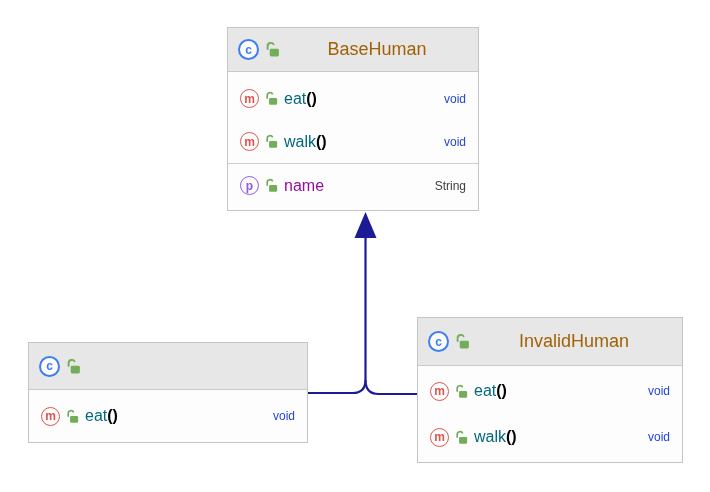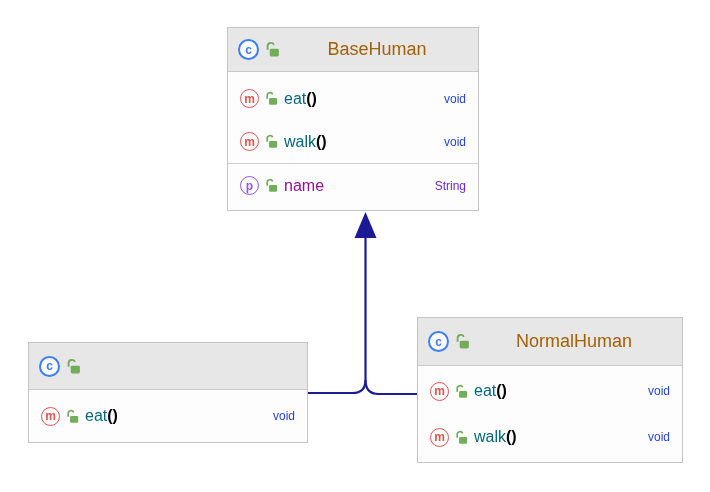--- a/index.html
+++ b/index.html
@@ -39,21 +39,21 @@
   .ring-class{border:2px solid #3e7ef0;color:#3e7ef0;width:21px;height:21px;}
   .ring-method{border:1.7px solid #dd5650;color:#dd5650;}
   .ring-prop{border:1.7px solid #8e5be8;color:#8e5be8;}
   .lock{flex:0 0 auto;display:inline-flex;}
   
   .n-method{color:#03687e;text-align:right;}
   .n-prop{color:#951099;}
   .parens{color:#000000;font-weight:700;}
   .m-type{margin-left:auto;font-size:12px;}
   .t-key{color:#2545d6;}
-  .t-plain{color:#6d28d9;}
+  .t-plain{color:#404040;}
   
   #node-base{left:227px;top:27px;width:252px;height:184px;}
   #node-base .uml-header{height:44px;}
   #node-base .uml-body{padding-top:5px;}
   #node-base .uml-row{height:43px;}
   #node-normal{left:28px;top:342px;width:280px;height:101px;}
   #node-normal .uml-header{height:47px;}
   #node-normal .uml-row{height:52px;}
   #node-invalid{left:417px;top:317px;width:266px;height:146px;}
   #node-invalid .uml-header{height:48px;}
@@ -148,21 +148,21 @@
 
   <div class="uml-class" id="node-invalid">
     <div class="uml-header">
       <span class="ring-icon ring-class">c</span>
       <span class="lock">
         <svg width="17" height="17" viewBox="0 0 16 16">
           <path d="M3.4 8.2 L3.4 5.1 A3.1 3.1 0 0 1 9.3 3.6" fill="none" stroke="#73ad5a" stroke-width="1.8"></path>
           <rect x="5.4" y="7.4" width="8.6" height="7.2" rx="1.4" fill="#73ad5a"></rect>
         </svg>
       </span>
-      <span class="uml-title">NormalHuman</span>
+      <span class="uml-title">InvalidHuman</span>
     </div>
     <div class="uml-body">
       <div class="uml-row">
         <span class="ring-icon ring-method">m</span>
         <span class="lock">
           <svg width="15" height="15" viewBox="0 0 16 16">
             <path d="M3.4 8.2 L3.4 5.1 A3.1 3.1 0 0 1 9.3 3.6" fill="none" stroke="#73ad5a" stroke-width="1.8"></path>
             <rect x="5.4" y="7.4" width="8.6" height="7.2" rx="1.4" fill="#73ad5a"></rect>
           </svg>
         </span>

